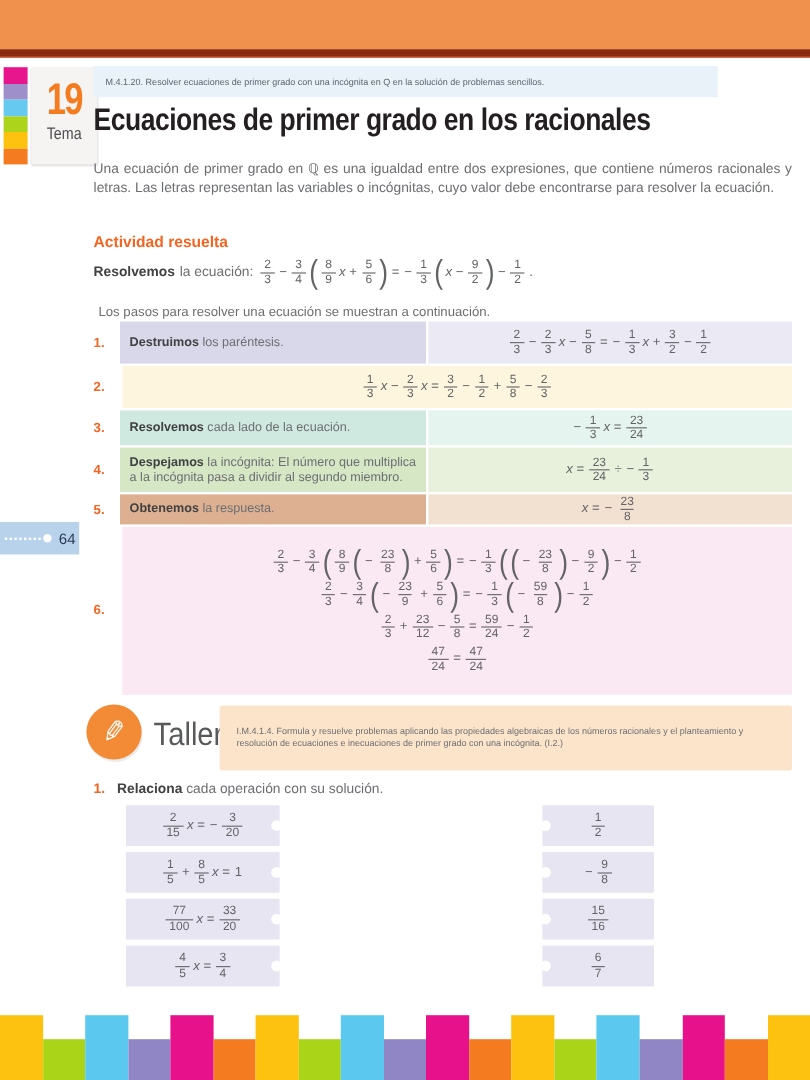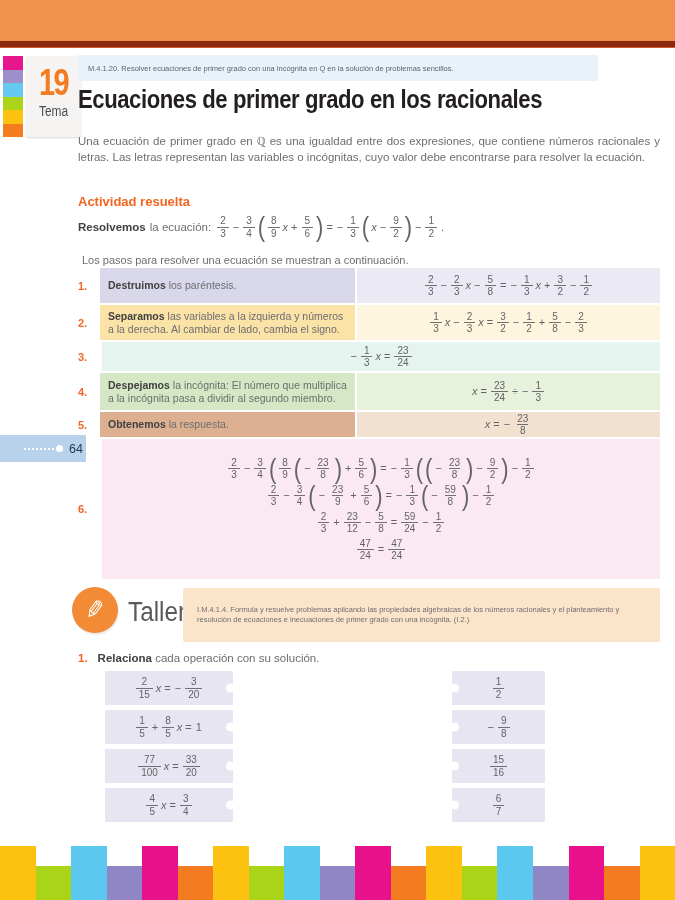--- a/index.html
+++ b/index.html
@@ -46,21 +46,21 @@
   
   .math{display:inline-flex;align-items:center;color:#636466;font-size:11px;line-height:1;}
   .math .frac{display:inline-flex;flex-direction:column;align-items:center;margin:0 2px;font-size:10px;line-height:1.15;}
   .math .frac .num{padding:0 3px;}
   .math .frac .den{border-top:1px solid #707074;padding:0 3px;}
   .math .paren{display:inline-block;font-size:22px;font-weight:300;line-height:.9;transform:scaleY(1.25);margin:0 1px;}
   .math .mop{margin:0 2px;}
   .math .mvar{font-style:italic;margin:0 1px;}
 
   
-  .page-tab{position:absolute;left:0;top:435px;width:66px;height:27px;display:flex;align-items:center;padding-left:20px;}
+  .page-tab{position:absolute;left:0;top:435px;width:66px;height:27px;display:flex;align-items:center;}
   .tab-dots{width:30px;margin-left:4px;border-top:2px dotted #ffffff;}
   .tab-dot{width:7px;height:7px;border-radius:50%;background:#fff;margin-left:2px;}
   .tab-num{margin-left:6px;font-size:12.5px;color:#2b3a55;}
 
   
   .taller-icon{position:absolute;left:72px;top:587px;width:46px;height:46px;border-radius:50%;
                display:flex;align-items:center;justify-content:center;box-shadow:1px 2px 0 rgba(0,0,0,.08);}
   .pencil{color:#fff;font-size:24px;transform:scaleX(-1) rotate(8deg);}
   .taller-label{position:absolute;left:128px;top:597px;font-size:27px;color:#58595b;transform:scaleX(.9);
                 transform-origin:left center;}
@@ -206,23 +206,20 @@
             <span class="frac">
               <span class="num">1</span>
               <span class="den">2</span>
             </span>
           </span>
       </div>
     </div>
 
     <div class="step-row r2">
       <span class="step-num">2.</span>
-      <div class="desc" style="background-color: rgb(251, 226, 167);">
-        <span><b>Separamos</b> <span>las variables a la izquierda y números a la derecha. Al cambiar de lado, cambia el signo.</span></span>
-      </div>
       <div class="eq" style="background-color: rgb(253, 245, 221);">
         <span class="math">
             <span class="frac">
               <span class="num">1</span>
               <span class="den">3</span>
             </span>
             <span class="mvar">x</span>
             <span class="mop">−</span>
             <span class="frac">
               <span class="num">2</span>
@@ -248,20 +245,23 @@
             <span class="frac">
               <span class="num">2</span>
               <span class="den">3</span>
             </span>
           </span>
       </div>
     </div>
 
     <div class="step-row r3">
       <span class="step-num">3.</span>
+      <div class="desc" style="background-color: rgb(207, 233, 224);">
+        <span><b>Resolvemos</b> <span>cada lado de la ecuación.</span></span>
+      </div>
       <div class="eq" style="background-color: rgb(230, 244, 239);">
         <span class="math">
             <span class="mop">−</span>
             <span class="frac">
               <span class="num">1</span>
               <span class="den">3</span>
             </span>
             <span class="mvar">x</span>
             <span class="mop">=</span>
             <span class="frac">

